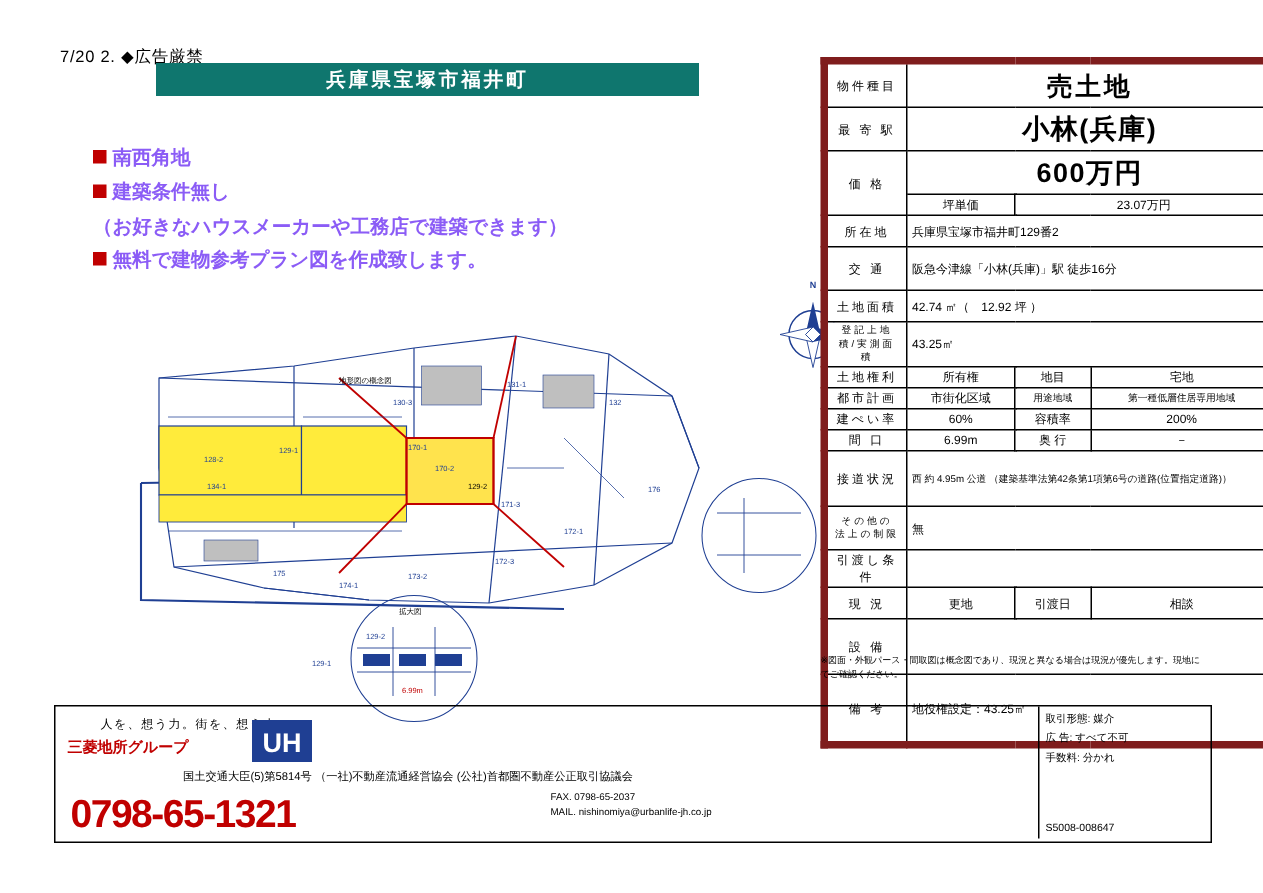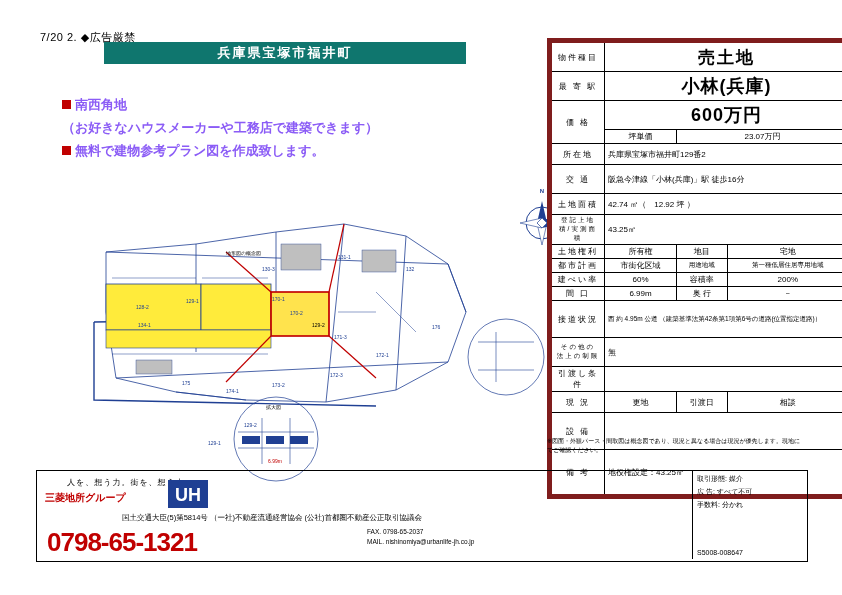--- a/index.html
+++ b/index.html
@@ -144,20 +144,21 @@
 <div class="page">
 
   <div class="topnote">7/20 2. ◆広告厳禁</div>
 
   <div class="left-panel">
 
     <div class="title-bar">兵庫県宝塚市福井町</div>
 
     <div class="bullets">
       <div><span class="sq"></span><span>南西角地</span></div>
+      <div><span class="sq"></span><span>建築条件無し</span></div>
       <div><span>（お好きなハウスメーカーや工務店で建築できます）</span></div>
       <div><span class="sq"></span><span>無料で建物参考プラン図を作成致します。</span></div>
     </div>
 
     <div class="map">
       <svg width="495" height="290">
 
         <g stroke="#1f3f93" fill="none" stroke-width="0.8">
           <path d="M30 120 L30 60 L120 52 L200 40 L268 32 L330 44 L372 72 L390 120 L372 170 L320 198 L250 210 L170 208 L100 200 L40 186 Z"></path>
           <path d="M30 120 L120 120"></path>

